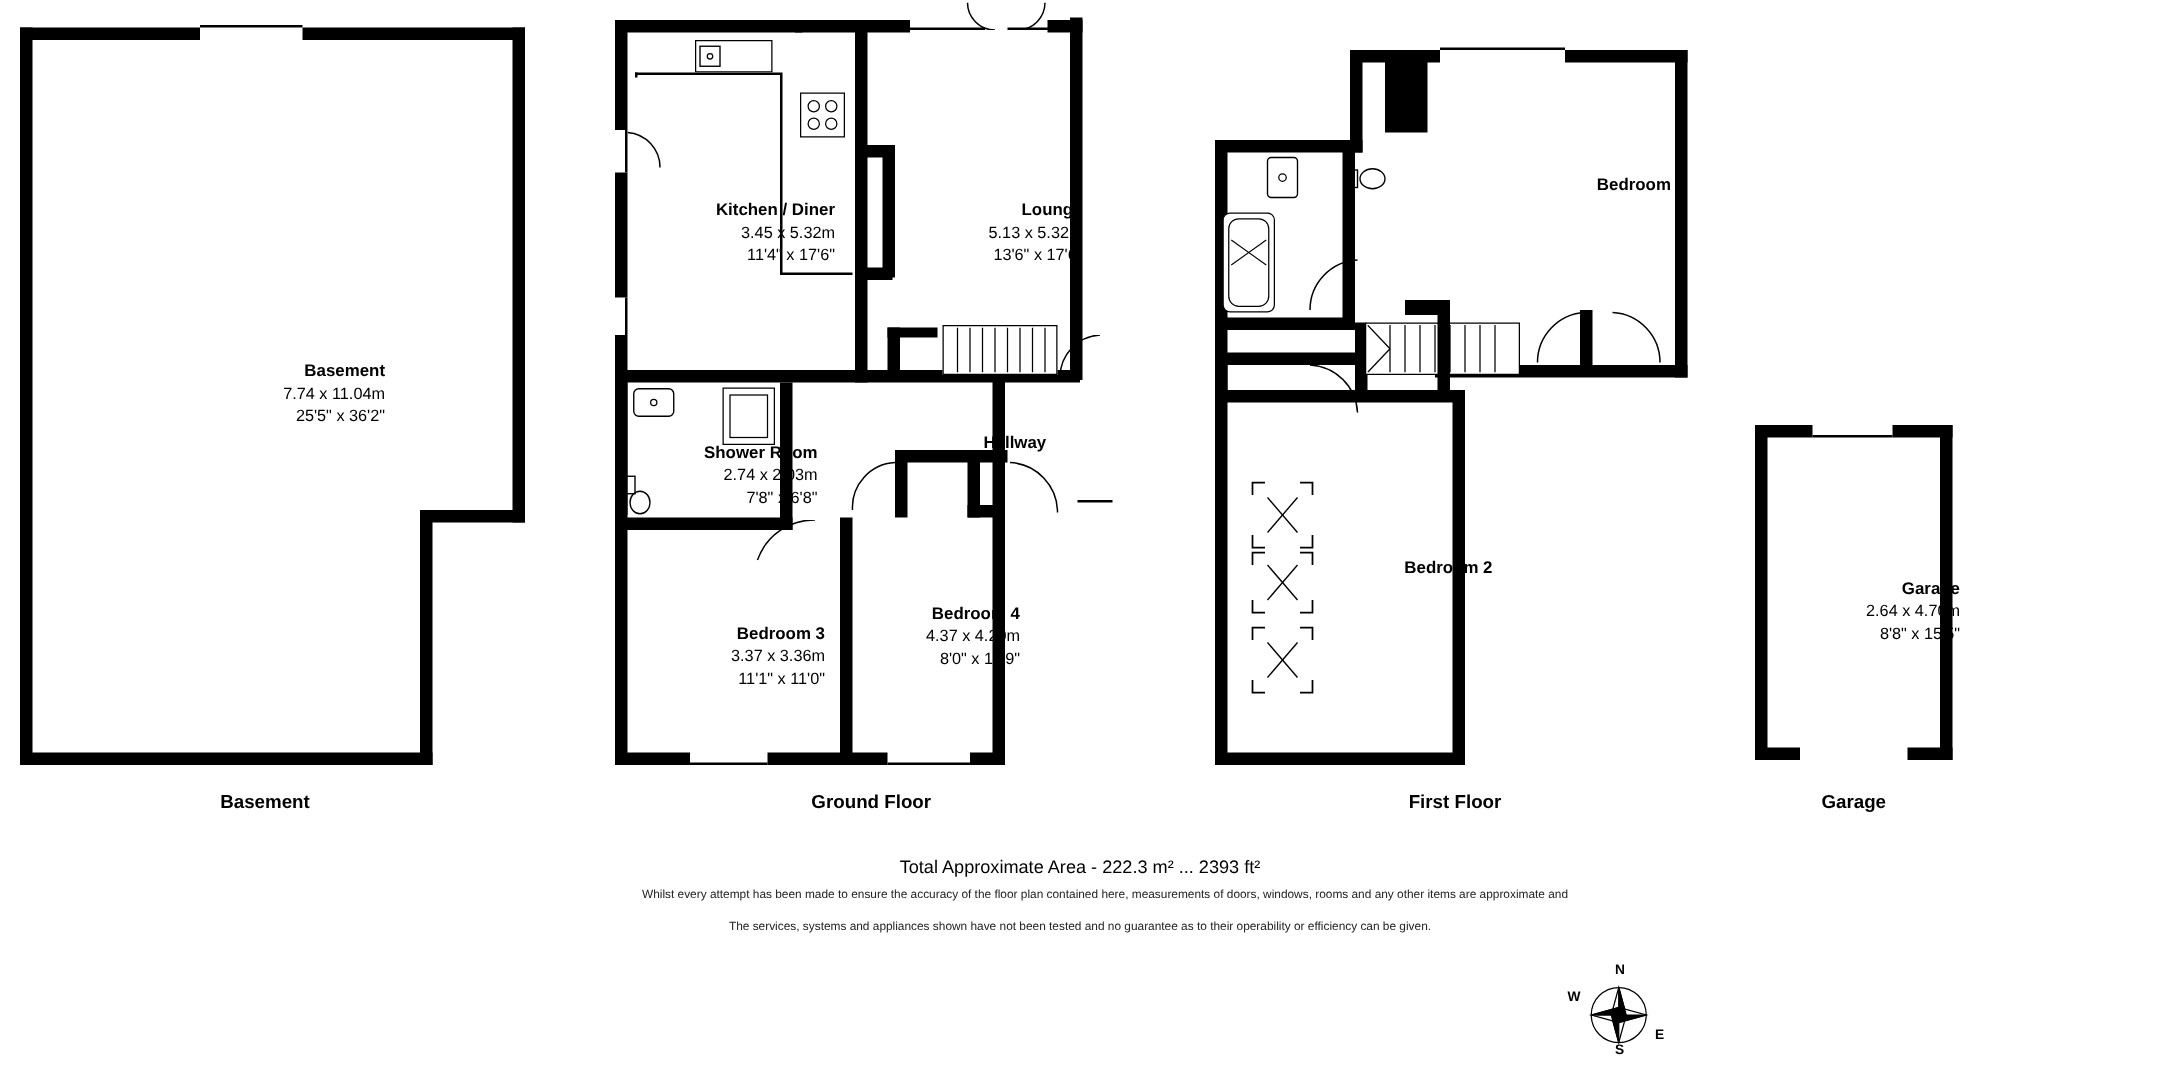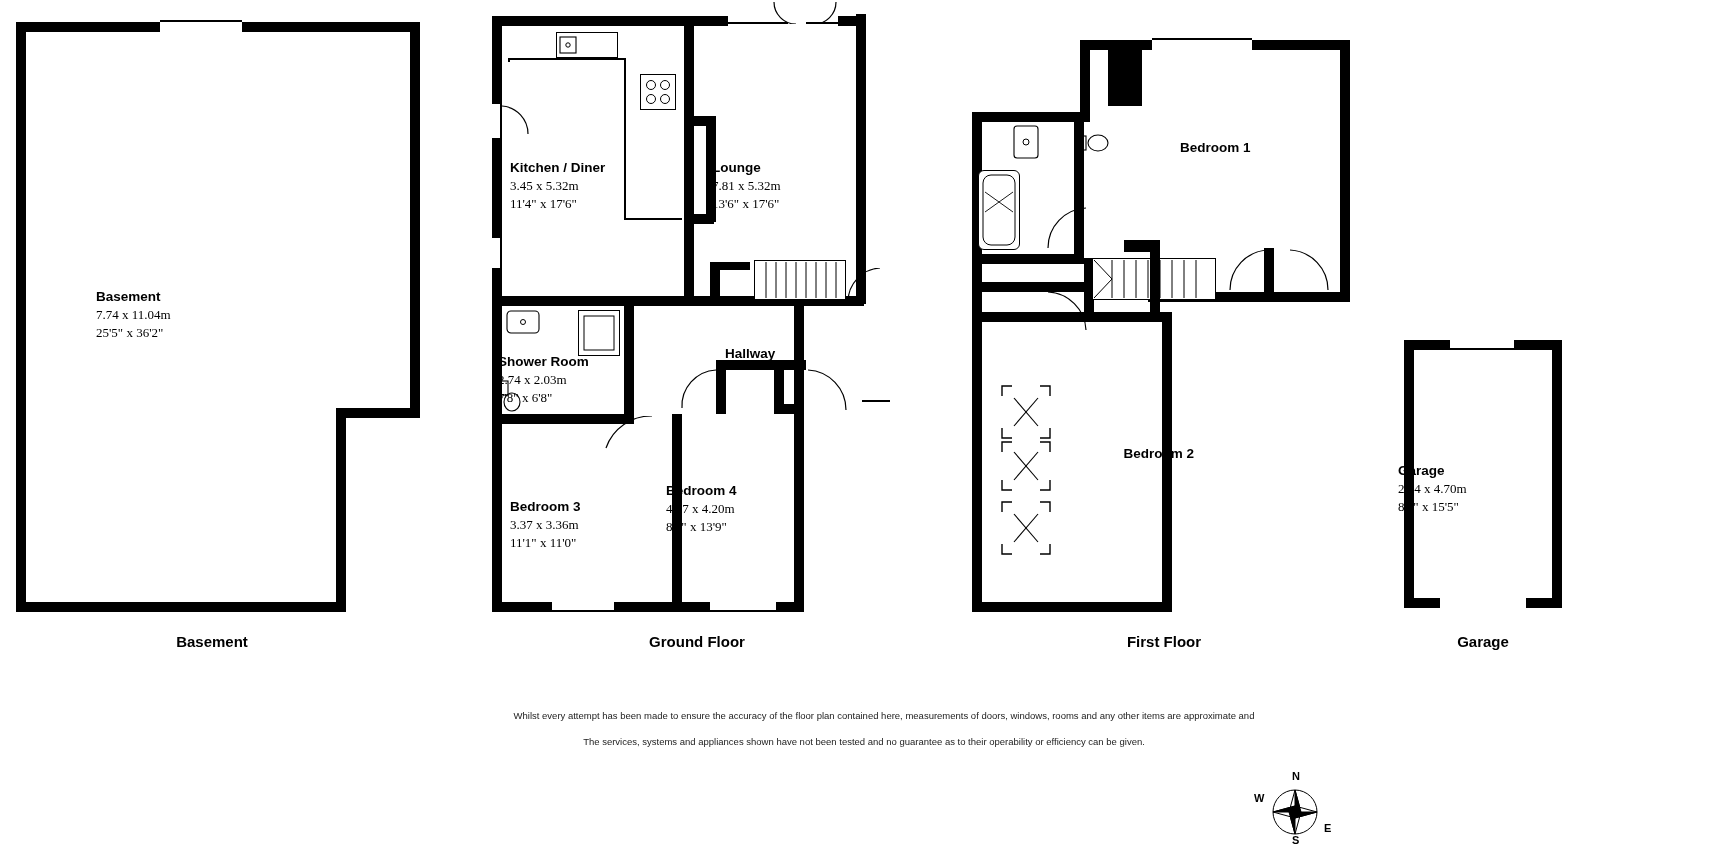--- a/index.html
+++ b/index.html
@@ -6,23 +6,23 @@
   body{
     width:1728px;height:856px;
     background:#ffffff;
     font-family:"Liberation Sans", sans-serif;
     color:#000000;
     position:relative;
     overflow:hidden;
   }
   .stage{position:absolute;left:0;top:0;width:1728px;height:856px;}
   .wall{position:absolute;background:#000000;}
-  .room-label{position:absolute;text-align:left;line-height:1.35;}
+  .room-label{position:absolute;text-align:right;line-height:1.35;}
   .room-label .name{font-weight:bold;font-size:13.5px;}
-  .room-label .dim{font-size:13px;font-family:Liberation Serif, serif;}
+  .room-label .dim{font-size:13px;}
   .floor-title{position:absolute;font-weight:bold;font-size:15px;text-align:center;}
   .total-area{position:absolute;font-size:14.5px;font-weight:normal;text-align:center;width:100%;}
   .disclaimer{position:absolute;font-size:9.5px;line-height:1.45;text-align:center;width:100%;color:#222;}
   .credit{position:absolute;font-size:15px;text-align:center;width:100%;}
   .opening{position:absolute;background:#ffffff;}
   .winline{position:absolute;background:#000000;}
   .thin{position:absolute;border:1.2px solid #000;box-sizing:border-box;background:#fff;}
   .thinl{position:absolute;background:#000;}
   svg{display:block;}
   .compass{position:absolute;}
@@ -171,21 +171,21 @@
     <div class="opening" style="left:710px;top:600px;width:66px;height:14px;"></div>
     <div class="winline" style="left:710px;top:610px;width:66px;height:2px;"></div>
 
     <div class="room-label" style="left:510px;top:159px;width:158px;">
       <div class="name">Kitchen / Diner</div>
       <div class="dim">3.45 x 5.32m</div>
       <div class="dim">11'4" x 17'6"</div>
     </div>
     <div class="room-label" style="left:712px;top:159px;width:154px;">
       <div class="name">Lounge</div>
-      <div class="dim">7.81 x 5.32m</div>
+      <div class="dim">5.13 x 5.32m</div>
       <div class="dim">13'6" x 17'6"</div>
     </div>
     <div class="room-label" style="left:498px;top:353px;width:156px;">
       <div class="name">Shower Room</div>
       <div class="dim">2.74 x 2.03m</div>
       <div class="dim">7'8" x 6'8"</div>
     </div>
     <div class="room-label" style="left:725px;top:345px;width:112px;">
       <div class="name">Hallway</div>
     </div>
@@ -308,20 +308,21 @@
     <div class="winline" style="left:1450px;top:348px;width:64px;height:2px;"></div>
 
     <div class="room-label" style="left:1398px;top:462px;width:170px;">
       <div class="name">Garage</div>
       <div class="dim">2.64 x 4.70m</div>
       <div class="dim">8'8" x 15'5"</div>
     </div>
     <div class="floor-title" style="left:1400px;top:633px;width:166px;">Garage</div>
   </div>
 
+  <div class="total-area" style="left:0;top:686px;">Total Approximate Area - 222.3 m² ... 2393 ft²</div>
   <div class="disclaimer" style="left:0;top:709px;padding-left:20px;">Whilst every attempt has been made to ensure the accuracy of the floor plan contained here, measurements of doors, windows, rooms and any other items are approximate and</div>
   <div class="disclaimer" style="left:0;top:735px;text-align:center;">The services, systems and appliances shown have not been tested and no guarantee as to their operability or efficiency can be given.</div>
 
   <div class="compass" style="left:1252px;top:772px;width:86px;height:74px;">
     <svg width="86" height="74" viewBox="0 0 86 74">
       <g stroke="#000" stroke-width="1" fill="none">
         <circle cx="43" cy="40" r="22"></circle>
         <path d="M43 18 L49 40 L43 62 L37 40 Z" fill="#fff"></path>
         <path d="M21 40 L43 34 L65 40 L43 46 Z" fill="#fff"></path>
         <path d="M43 18 L49 40 L43 40 Z" fill="#000"></path>

